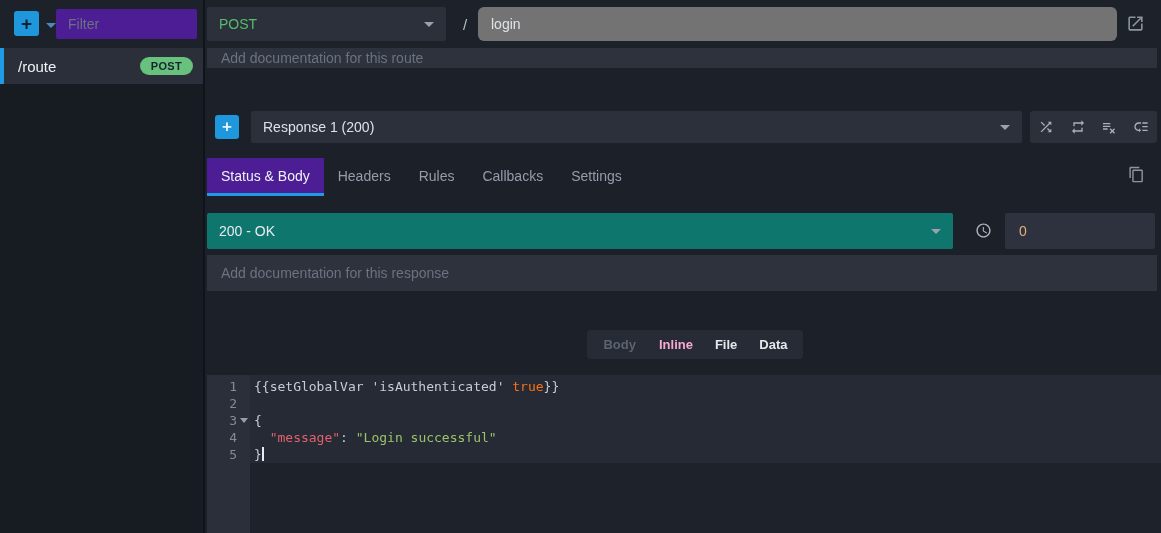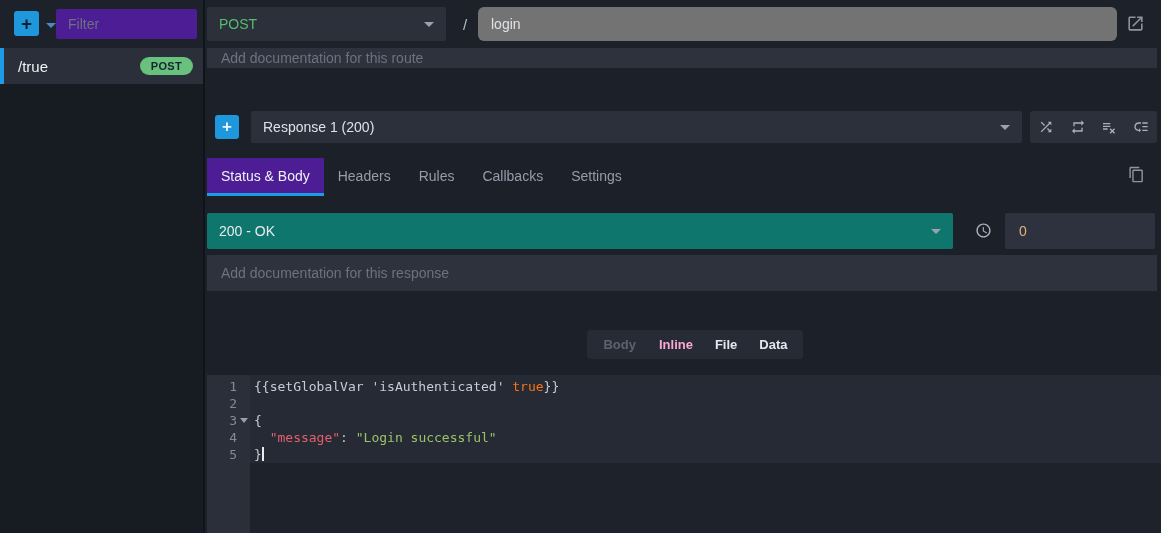--- a/index.html
+++ b/index.html
@@ -116,21 +116,21 @@
           <span>+</span>
         </button>
         <button class="caret-btn">
           <span class="tri"></span>
         </button>
       </div>
       <input class="filter-input" placeholder="Filter" style="">
     </div>
     <div id="route-list">
         <div class="route-item">
-          <span class="route-path">/true</span>
+          <span class="route-path">/route</span>
           <span class="route-badge">POST</span>
         </div>
       </div>
   </aside>
 
   <main class="main">
 
     <div class="topbar">
       <div class="select-box method-select">
         <span class="method-label">POST</span>

